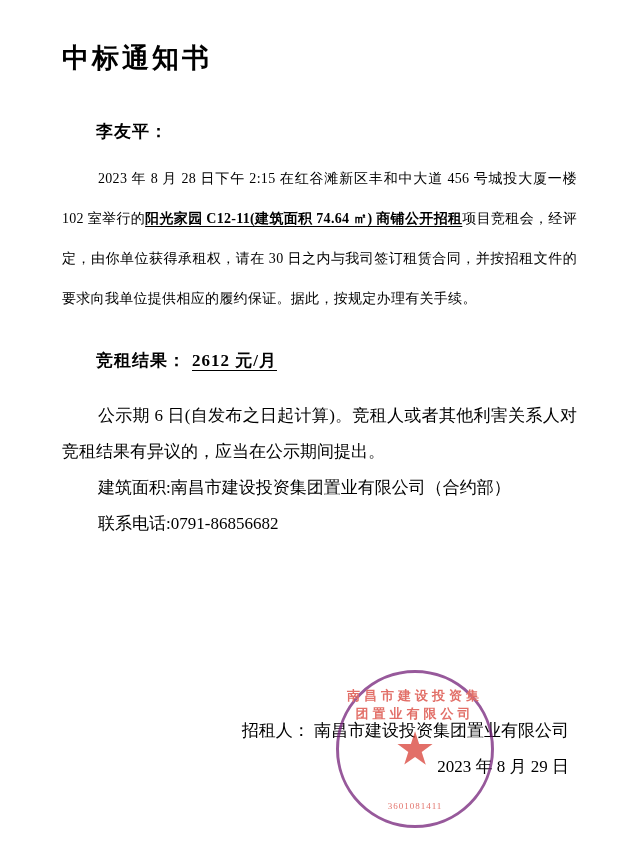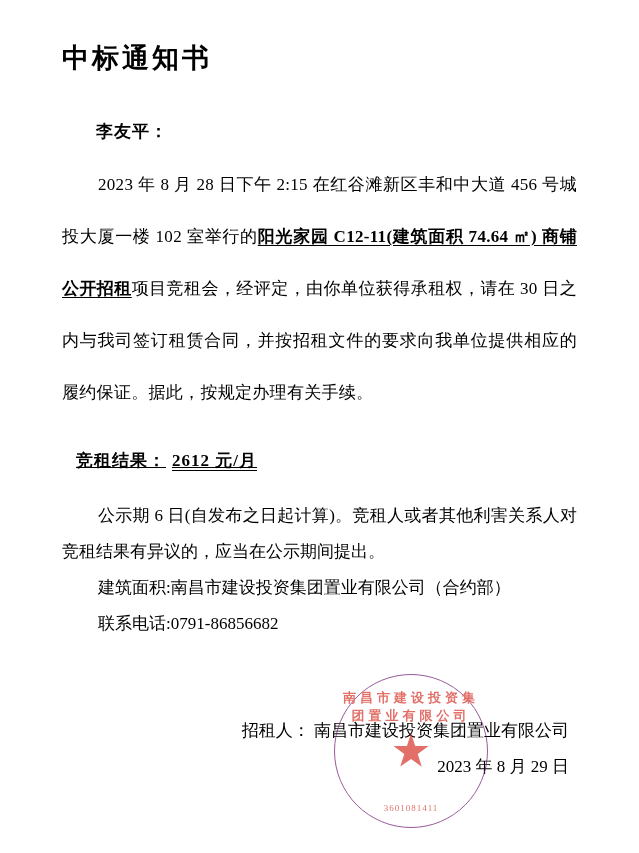--- a/index.html
+++ b/index.html
@@ -32,41 +32,40 @@
   }
   .salutation {
     margin-top: 44px;
     font-size: 17px;
     font-weight: bold;
     letter-spacing: 1px;
     margin-left: 34px;
   }
   .body-para {
     margin-top: 16px;
-    font-size: 17px;
-    line-height: 52px;
+    font-size: 14px;
+    line-height: 40px;
     text-align: justify;
     text-justify: inter-ideograph;
     letter-spacing: 0.3px;
   }
   .indent {
     text-indent: 36px;
   }
   .ul-bold {
     font-weight: bold;
     text-decoration: underline;
     text-underline-offset: 3px;
   }
   .result-line {
     margin-top: 30px;
-    margin-left: 14px;
+    margin-left: 34px;
     font-size: 17px;
     font-weight: bold;
     letter-spacing: 1px;
-    text-decoration: underline;
   }
   .result-value {
     text-decoration: underline;
     text-underline-offset: 4px;
     padding: 0 6px;
     font-weight: bold;
   }
   .para-block {
     margin-top: 26px;
     font-size: 17px;
@@ -83,25 +82,25 @@
     right: 70px;
     bottom: 108px;
     text-align: right;
     font-size: 17px;
     line-height: 36px;
   }
   .sig-line { white-space: nowrap; }
   .sig-date { margin-left: 46px; }
   .seal {
     position: absolute;
-    right: 151px;
+    right: 145px;
     bottom: 65px;
     width: 152px;
     height: 152px;
-    border: 1px solid #701a75;
+    border: 3px solid #701a75;
     border-radius: 50%;
     opacity: .72;
     pointer-events: none;
   }
   .seal-star {
     position: absolute;
     left: 50%;
     top: 50%;
     transform: translate(-50%,-50%);
     color: #d7392f;

